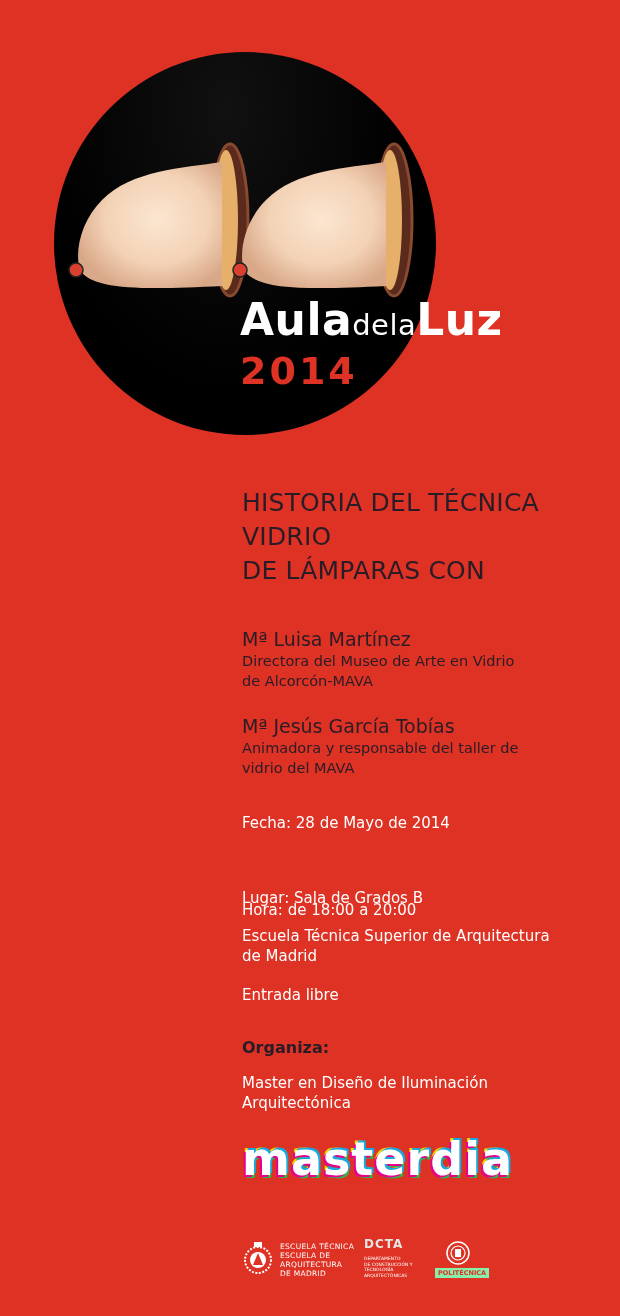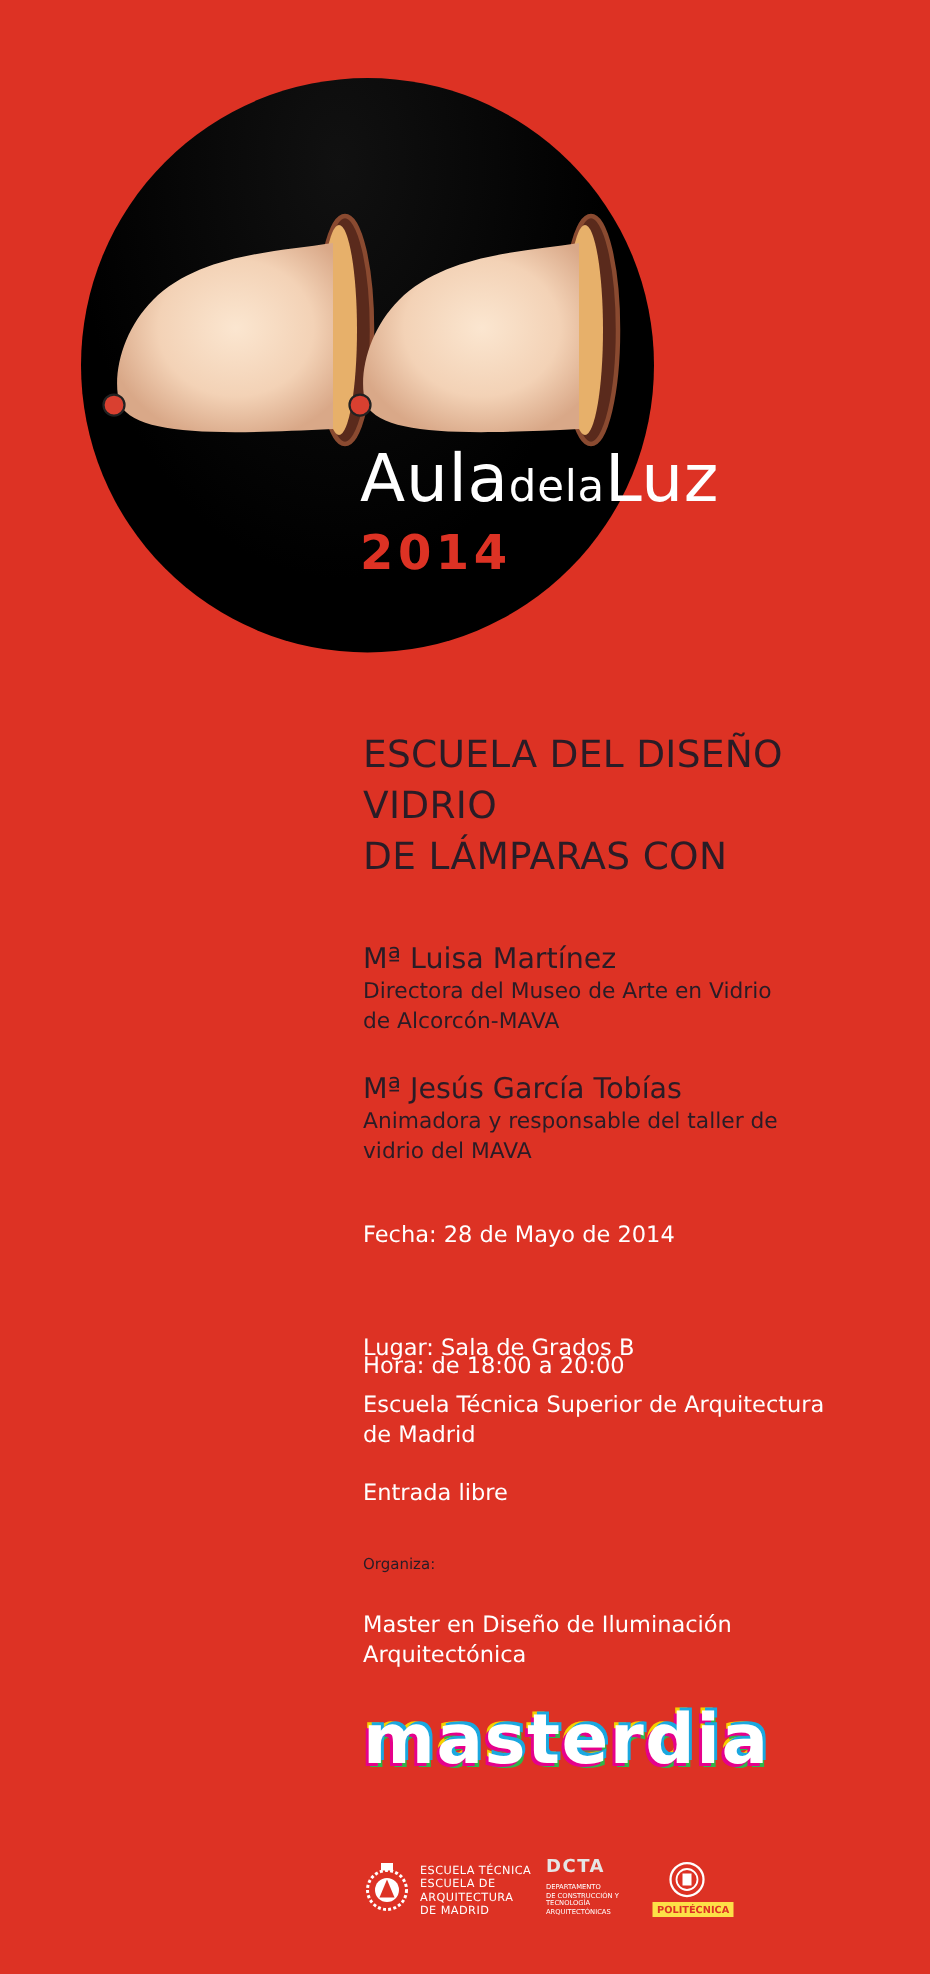--- a/index.html
+++ b/index.html
@@ -12,48 +12,48 @@
   .circle {
     position: absolute; left: 54px; top: 52px;
     width: 382px; height: 383px; border-radius: 50%;
     background: radial-gradient(ellipse at 45% 15%, #111 0%, #000 60%);
     overflow: hidden;
   }
   .lamp { position: absolute; }
   .lamp svg { display: block; }
   .title-wrap { position: absolute; left: 240px; top: 298px; }
   .aula-line { color: #fff; white-space: nowrap; line-height: 1; }
-  .aula-big { font-size: 44px; font-weight: normal; letter-spacing: 0.5px; }
+  .aula-big { font-size: 44px; font-weight: bold; letter-spacing: 0.5px; }
   .aula-small { font-size: 29px; letter-spacing: 0.5px; }
   .year {
     position: absolute; left: 240px; top: 352px;
-    font-size: 32px; font-weight: bold; color: #DD3224;
+    font-size: 38px; font-weight: bold; color: #DD3224;
     letter-spacing: 3px; line-height: 1;
   }
   .heading {
     position: absolute; left: 242px; top: 486px; width: 370px;
     color: #2a1c26; font-size: 25px; line-height: 34px;
     letter-spacing: 0.2px;
   }
   .speaker { position: absolute; left: 242px; color: #2a1c26; }
   .speaker .name { font-size: 19px; line-height: 24px; }
   .speaker .role { font-size: 14.5px; line-height: 20px; }
   .info { position: absolute; left: 242px; color: #fff; font-size: 15px; line-height: 20px; width: 360px; }
-  .organiza { position: absolute; left: 242px; top: 1038px; color: #2a1c26; font-size: 10px; }
+  .organiza { position: absolute; left: 242px; top: 1038px; color: #2a1c26; font-size: 16px; font-weight: bold; }
   .masterdia {
     position: absolute; left: 242px; top: 1136px;
     font-size: 46px; font-weight: bold; color: #fff; letter-spacing: 1px; line-height: 1;
     text-shadow: 2px -2px 0 #1aa8e0, -2px 2px 0 #e6008c, 1px 3px 0 #2fb54a, -1px -2px 0 #f5d100;
   }
   .logos { position: absolute; left: 242px; top: 1238px; height: 46px; width: 250px; }
   .logo-text { position: absolute; color: #fff; font-size: 7.5px; line-height: 9px; letter-spacing: 0.3px; }
   .dcta { position: absolute; left: 122px; top: 0; color: #e5e5e5; font-size: 12px; font-weight: bold; letter-spacing: 1px; line-height: 1; }
   .dcta-sub { position: absolute; left: 122px; top: 18px; color: #fff; font-size: 4.5px; line-height: 5.5px; width: 60px; }
   .poli-label {
-    position: absolute; left: 193px; top: 30px; background: #fde047; color: #DD3224;
+    position: absolute; left: 193px; top: 30px; background: #86efac; color: #DD3224;
     font-size: 6.5px; padding: 1px 3px; font-weight: bold;
   }
 </style>
 </head>
 <body>
 
 <div class="circle">
 
   <div class="lamp" style="left:8px; top:88px;">
     <svg width="190" height="170" viewBox="0 0 190 170">
@@ -89,21 +89,21 @@
 </div>
 
 <div class="title-wrap">
   <span class="aula-line">
     <span class="aula-big">Aula</span><span class="aula-small">dela</span><span class="aula-big">Luz</span>
   </span>
 </div>
 <div class="year">2014</div>
 
 <div class="heading">
-  <div>ESCUELA DEL DISEÑO</div>
+  <div>HISTORIA DEL TÉCNICA</div>
   <div>VIDRIO</div>
   <div>DE LÁMPARAS CON</div>
 </div>
 
 <div class="speaker" style="top:627px;">
   <div class="name">Mª Luisa Martínez</div>
   <div class="role">Directora del Museo de Arte en Vidrio</div>
   <div class="role">de Alcorcón-MAVA</div>
 </div>
 <div class="speaker" style="top:714px;">

